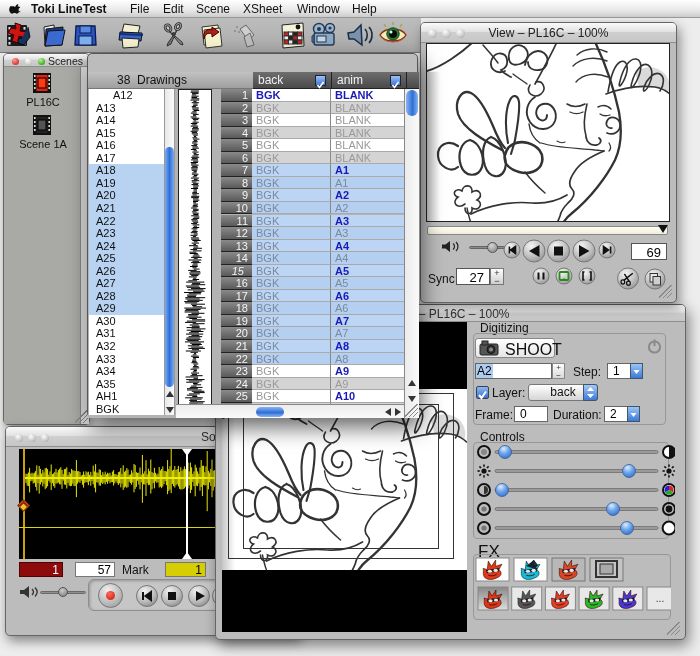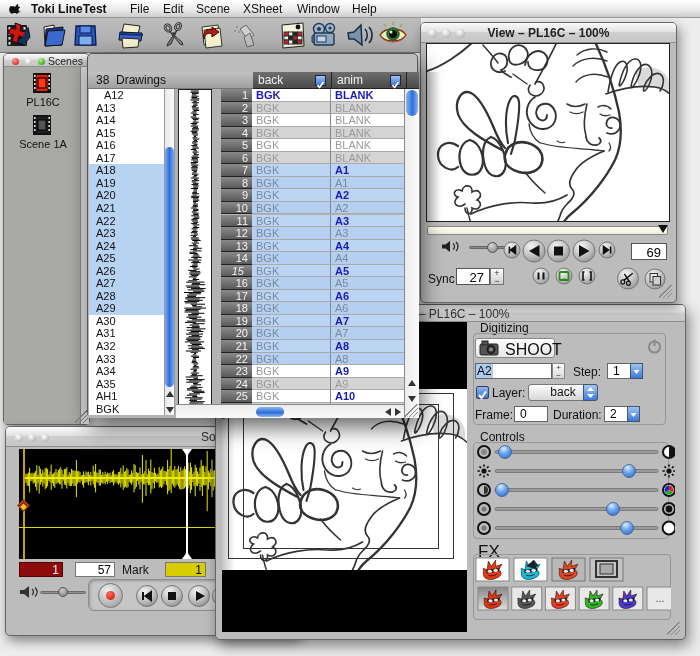--- a/index.html
+++ b/index.html
@@ -705,21 +705,21 @@
             <path d="M6 15.5 C8 16.5 12 16 14 14.5" stroke="#3a0a00" stroke-width=".8" fill="none"></path>
           </g>
           <rect x="172" y="30" width="26" height="23" fill="#e8e8e8" stroke="#888"></rect>
           <text x="185" y="45" font-size="10" text-anchor="middle" fill="#333">...</text>
         </svg>
       <div class="grip" style="right:5px;bottom:5px;"></div>
     </div>
   </div>
 
   <div class="win" id="view" style="left:420px;top:22px;width:257px;height:281px;box-shadow:3px 5px 12px rgba(0,0,0,.4);">
-    <div class="tbar" style="height:20px;font-weight:bold;">
+    <div class="tbar" style="height:20px;">
       <div class="tl" style="left:7px;top:6px;width:9px;height:9px;background:radial-gradient(circle at 35% 30%,#fdfdfd,#c8c8c8 60%,#8f8f8f);"></div>
       <div class="tl" style="left:21px;top:6px;width:9px;height:9px;background:radial-gradient(circle at 35% 30%,#fdfdfd,#c8c8c8 60%,#8f8f8f);"></div>
       <div class="tl" style="left:35px;top:6px;width:9px;height:9px;background:radial-gradient(circle at 35% 30%,#fdfdfd,#c8c8c8 60%,#8f8f8f);"></div>
       <div class="ttl" style="top:3px;font-size:12px;">View – PL16C – 100%</div>
     </div>
 
     <div class="abs" style="left:5px;top:20px;width:244px;height:179px;background:#fff;border:1px solid #222;overflow:hidden;">
       <div class="abs" style="left:0;top:28px;width:13px;height:151px;background:linear-gradient(90deg,rgba(90,90,90,.35),rgba(120,120,120,0));"></div>
       <svg class="abs" style="left:0;top:0" width="242" height="177" viewBox="0 0 242 177" id="art1">
           <g transform="translate(0,0)" fill="none" stroke="#333" stroke-linecap="round">
@@ -834,39 +834,39 @@
       <circle cx="38" cy="12" r="10" fill="url(#vbtn3)" stroke="#777"></circle>
       <rect x="33" y="6.5" width="7.5" height="8.5" fill="#e8e8e8" stroke="#333"></rect>
       <rect x="36" y="9.5" width="7.5" height="8.5" fill="#cfcfcf" stroke="#333"></rect>
     </svg>
     <div class="grip" style="right:4px;bottom:4px;"></div>
   </div>
 
   <div class="win" id="xsheet" style="left:87px;top:53px;width:331px;height:364px;box-shadow:3px 10px 22px rgba(0,0,0,.62);border-color:#555;">
 
     <div class="abs" style="left:0;top:18px;width:165px;height:17px;background:linear-gradient(#c2c2c2,#9f9f9f);border-bottom:1px solid #777;font-size:12px;color:#111;">
-        <span style="position:absolute;left:8px;top:1px;">38&nbsp;&nbsp;Drawings</span>
+        <span style="position:absolute;left:29px;top:1px;">38&nbsp;&nbsp;Drawings</span>
       </div>
     <div class="abs" style="left:165px;top:18px;width:166px;height:17px;background:linear-gradient(#6e6e6e,#4a4a4a);border-bottom:1px solid #222;">
       <span class="abs" style="left:5px;top:1px;font-size:12px;color:#f2f2f2;">back</span>
       <div class="abs" style="left:62px;top:3px;width:11px;height:11px;background:linear-gradient(#9dc2f5,#3f76d4);border:1px solid #223;"><svg width="9" height="9">
             <path d="M1.5 4 L3.5 6.5 L7.5 1" stroke="#fff" stroke-width="1.6" fill="none"></path>
           </svg></div>
       <div class="abs" style="left:78px;top:0;width:1px;height:17px;background:#222;"></div>
       <span class="abs" style="left:84px;top:1px;font-size:12px;color:#f2f2f2;">anim</span>
       <div class="abs" style="left:137px;top:3px;width:11px;height:11px;background:linear-gradient(#9dc2f5,#3f76d4);border:1px solid #223;"><svg width="9" height="9">
             <path d="M1.5 4 L3.5 6.5 L7.5 1" stroke="#fff" stroke-width="1.6" fill="none"></path>
           </svg></div>
       <div class="abs" style="left:153px;top:0;width:1px;height:17px;background:#222;"></div>
     </div>
 
     <div class="abs" id="xbody" style="left:0;top:35px;width:331px;height:329px;background:#b3b3b3;overflow:hidden;">
 
       <div class="abs" id="dlist" style="left:1px;top:0;width:75px;height:326px;background:#fff;font-size:11px;color:#111;">
-          <div style="position:absolute;left:0;top:0px;width:75px;height:12.6px;background:#fff;padding-left:15px;">A12</div>
+          <div style="position:absolute;left:0;top:0px;width:75px;height:12.6px;background:#fff;padding-left:24px;">A12</div>
           <div style="position:absolute;left:0;top:12.55px;width:75px;height:12.6px;background:#fff;padding-left:7px;">A13</div>
           <div style="position:absolute;left:0;top:25.1px;width:75px;height:12.6px;background:#fff;padding-left:7px;">A14</div>
           <div style="position:absolute;left:0;top:37.650000000000006px;width:75px;height:12.6px;background:#fff;padding-left:7px;">A15</div>
           <div style="position:absolute;left:0;top:50.2px;width:75px;height:12.6px;background:#fff;padding-left:7px;">A16</div>
           <div style="position:absolute;left:0;top:62.75px;width:75px;height:12.6px;background:#fff;padding-left:7px;">A17</div>
           <div style="position:absolute;left:0;top:75.30000000000001px;width:75px;height:12.6px;background:#b8d2f2;padding-left:7px;">A18</div>
           <div style="position:absolute;left:0;top:87.85000000000001px;width:75px;height:12.6px;background:#b8d2f2;padding-left:7px;">A19</div>
           <div style="position:absolute;left:0;top:100.4px;width:75px;height:12.6px;background:#b8d2f2;padding-left:7px;">A20</div>
           <div style="position:absolute;left:0;top:112.95px;width:75px;height:12.6px;background:#b8d2f2;padding-left:7px;">A21</div>
           <div style="position:absolute;left:0;top:125.5px;width:75px;height:12.6px;background:#b8d2f2;padding-left:7px;">A22</div>

